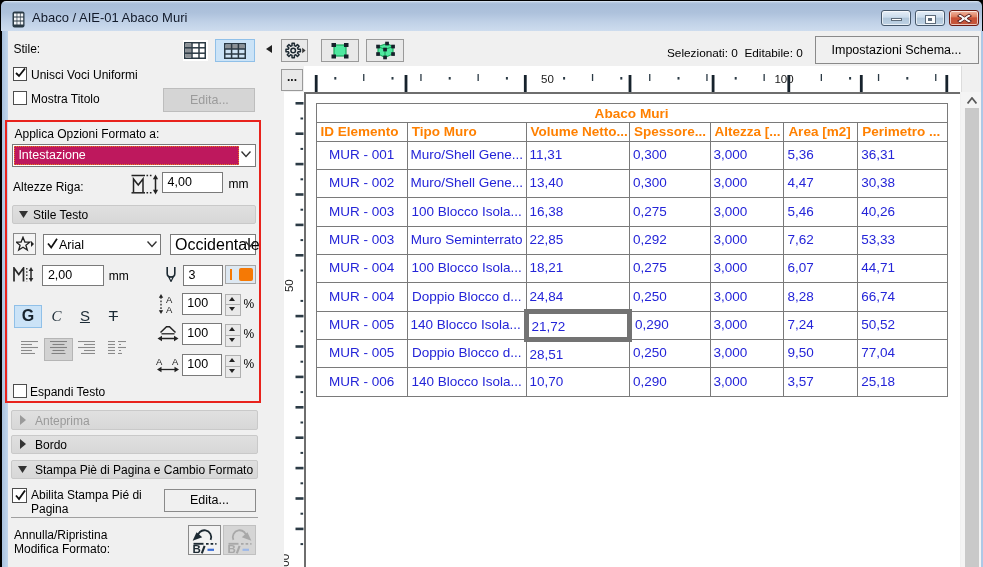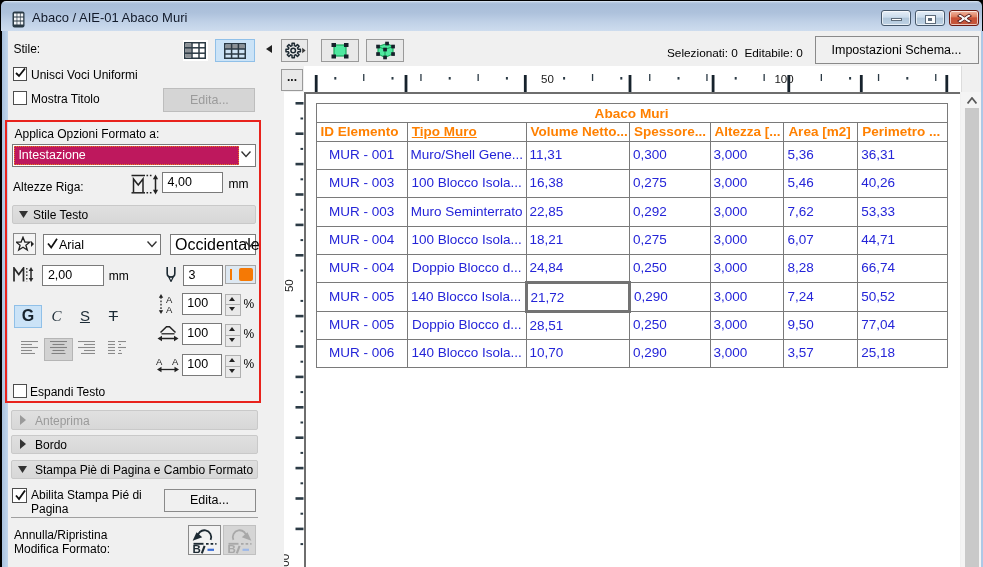--- a/index.html
+++ b/index.html
@@ -446,37 +446,46 @@
         <col style="width:73.8px">
         <col style="width:73.9px">
         <col style="width:89.3px">
       </colgroup>
   <tbody>
         <tr>
           <td colspan="7" style="border:1px solid #7a7a7a; height:19px; text-align:center; color:#ff8000; font-weight:bold; font-size:13.6px; padding:0;">Abaco Muri</td>
         </tr>
   <tr style="height:18.5px;">
           <td style="border:1px solid #7a7a7a; color:#ff8000; font-weight:bold; font-size:13.5px; padding:0 0 0 4px; white-space:nowrap; overflow:hidden;">ID Elemento</td>
-          <td style="border:1px solid #7a7a7a; color:#ff8000; font-weight:bold; font-size:13.5px; padding:0 0 0 4px; white-space:nowrap; overflow:hidden;text-decoration:underline;">Tipo Muro</td>
+          <td style="border:1px solid #7a7a7a; color:#ff8000; font-weight:bold; font-size:13.5px; padding:0 0 0 4px; white-space:nowrap; overflow:hidden;">Tipo Muro</td>
           <td style="border:1px solid #7a7a7a; color:#ff8000; font-weight:bold; font-size:13.5px; padding:0 0 0 4px; white-space:nowrap; overflow:hidden;">Volume Netto...</td>
           <td style="border:1px solid #7a7a7a; color:#ff8000; font-weight:bold; font-size:13.5px; padding:0 0 0 4px; white-space:nowrap; overflow:hidden;">Spessore...</td>
           <td style="border:1px solid #7a7a7a; color:#ff8000; font-weight:bold; font-size:13.5px; padding:0 0 0 4px; white-space:nowrap; overflow:hidden;">Altezza [...</td>
           <td style="border:1px solid #7a7a7a; color:#ff8000; font-weight:bold; font-size:13.5px; padding:0 0 0 4px; white-space:nowrap; overflow:hidden;">Area [m2]</td>
           <td style="border:1px solid #7a7a7a; color:#ff8000; font-weight:bold; font-size:13.5px; padding:0 0 0 4px; white-space:nowrap; overflow:hidden;">Perimetro ...</td>
         </tr>
   <tr style="height:28.35px;">
           <td style="border:1px solid #7a7a7a; color:#2424d8; font-size:13.5px; text-align:center; padding:6.2px 0 0 0; vertical-align:top; line-height:1; white-space:nowrap; overflow:hidden;">MUR - 001</td>
           <td style="border:1px solid #7a7a7a; color:#2424d8; font-size:13.5px; text-align:center; padding:6.2px 0 0 0; vertical-align:top; line-height:1; white-space:nowrap; overflow:hidden;">Muro/Shell Gene...</td>
           <td style="border:1px solid #7a7a7a; color:#2424d8; font-size:13.5px; text-align:left; padding:6.2px 0 0 3px; vertical-align:top; line-height:1; white-space:nowrap; overflow:hidden;">11,31</td>
           <td style="border:1px solid #7a7a7a; color:#2424d8; font-size:13.5px; text-align:left; padding:6.2px 0 0 3px; vertical-align:top; line-height:1; white-space:nowrap; overflow:hidden;">0,300</td>
           <td style="border:1px solid #7a7a7a; color:#2424d8; font-size:13.5px; text-align:left; padding:6.2px 0 0 3px; vertical-align:top; line-height:1; white-space:nowrap; overflow:hidden;">3,000</td>
           <td style="border:1px solid #7a7a7a; color:#2424d8; font-size:13.5px; text-align:left; padding:6.2px 0 0 3px; vertical-align:top; line-height:1; white-space:nowrap; overflow:hidden;">5,36</td>
           <td style="border:1px solid #7a7a7a; color:#2424d8; font-size:13.5px; text-align:left; padding:6.2px 0 0 3px; vertical-align:top; line-height:1; white-space:nowrap; overflow:hidden;">36,31</td>
         </tr>
   <tr style="height:28.35px;">
+          <td style="border:1px solid #7a7a7a; color:#2424d8; font-size:13.5px; text-align:center; padding:6.2px 0 0 0; vertical-align:top; line-height:1; white-space:nowrap; overflow:hidden;">MUR - 002</td>
+          <td style="border:1px solid #7a7a7a; color:#2424d8; font-size:13.5px; text-align:center; padding:6.2px 0 0 0; vertical-align:top; line-height:1; white-space:nowrap; overflow:hidden;">Muro/Shell Gene...</td>
+          <td style="border:1px solid #7a7a7a; color:#2424d8; font-size:13.5px; text-align:left; padding:6.2px 0 0 3px; vertical-align:top; line-height:1; white-space:nowrap; overflow:hidden;">13,40</td>
+          <td style="border:1px solid #7a7a7a; color:#2424d8; font-size:13.5px; text-align:left; padding:6.2px 0 0 3px; vertical-align:top; line-height:1; white-space:nowrap; overflow:hidden;">0,300</td>
+          <td style="border:1px solid #7a7a7a; color:#2424d8; font-size:13.5px; text-align:left; padding:6.2px 0 0 3px; vertical-align:top; line-height:1; white-space:nowrap; overflow:hidden;">3,000</td>
+          <td style="border:1px solid #7a7a7a; color:#2424d8; font-size:13.5px; text-align:left; padding:6.2px 0 0 3px; vertical-align:top; line-height:1; white-space:nowrap; overflow:hidden;">4,47</td>
+          <td style="border:1px solid #7a7a7a; color:#2424d8; font-size:13.5px; text-align:left; padding:6.2px 0 0 3px; vertical-align:top; line-height:1; white-space:nowrap; overflow:hidden;">30,38</td>
+        </tr>
+  <tr style="height:28.35px;">
           <td style="border:1px solid #7a7a7a; color:#2424d8; font-size:13.5px; text-align:center; padding:6.2px 0 0 0; vertical-align:top; line-height:1; white-space:nowrap; overflow:hidden;">MUR - 003</td>
           <td style="border:1px solid #7a7a7a; color:#2424d8; font-size:13.5px; text-align:center; padding:6.2px 0 0 0; vertical-align:top; line-height:1; white-space:nowrap; overflow:hidden;">100 Blocco Isola...</td>
           <td style="border:1px solid #7a7a7a; color:#2424d8; font-size:13.5px; text-align:left; padding:6.2px 0 0 3px; vertical-align:top; line-height:1; white-space:nowrap; overflow:hidden;">16,38</td>
           <td style="border:1px solid #7a7a7a; color:#2424d8; font-size:13.5px; text-align:left; padding:6.2px 0 0 3px; vertical-align:top; line-height:1; white-space:nowrap; overflow:hidden;">0,275</td>
           <td style="border:1px solid #7a7a7a; color:#2424d8; font-size:13.5px; text-align:left; padding:6.2px 0 0 3px; vertical-align:top; line-height:1; white-space:nowrap; overflow:hidden;">3,000</td>
           <td style="border:1px solid #7a7a7a; color:#2424d8; font-size:13.5px; text-align:left; padding:6.2px 0 0 3px; vertical-align:top; line-height:1; white-space:nowrap; overflow:hidden;">5,46</td>
           <td style="border:1px solid #7a7a7a; color:#2424d8; font-size:13.5px; text-align:left; padding:6.2px 0 0 3px; vertical-align:top; line-height:1; white-space:nowrap; overflow:hidden;">40,26</td>
         </tr>
   <tr style="height:28.35px;">
           <td style="border:1px solid #7a7a7a; color:#2424d8; font-size:13.5px; text-align:center; padding:6.2px 0 0 0; vertical-align:top; line-height:1; white-space:nowrap; overflow:hidden;">MUR - 003</td>
@@ -501,21 +510,21 @@
           <td style="border:1px solid #7a7a7a; color:#2424d8; font-size:13.5px; text-align:center; padding:6.2px 0 0 0; vertical-align:top; line-height:1; white-space:nowrap; overflow:hidden;">Doppio Blocco d...</td>
           <td style="border:1px solid #7a7a7a; color:#2424d8; font-size:13.5px; text-align:left; padding:6.2px 0 0 3px; vertical-align:top; line-height:1; white-space:nowrap; overflow:hidden;">24,84</td>
           <td style="border:1px solid #7a7a7a; color:#2424d8; font-size:13.5px; text-align:left; padding:6.2px 0 0 3px; vertical-align:top; line-height:1; white-space:nowrap; overflow:hidden;">0,250</td>
           <td style="border:1px solid #7a7a7a; color:#2424d8; font-size:13.5px; text-align:left; padding:6.2px 0 0 3px; vertical-align:top; line-height:1; white-space:nowrap; overflow:hidden;">3,000</td>
           <td style="border:1px solid #7a7a7a; color:#2424d8; font-size:13.5px; text-align:left; padding:6.2px 0 0 3px; vertical-align:top; line-height:1; white-space:nowrap; overflow:hidden;">8,28</td>
           <td style="border:1px solid #7a7a7a; color:#2424d8; font-size:13.5px; text-align:left; padding:6.2px 0 0 3px; vertical-align:top; line-height:1; white-space:nowrap; overflow:hidden;">66,74</td>
         </tr>
   <tr style="height:28.35px;">
           <td style="border:1px solid #7a7a7a; color:#2424d8; font-size:13.5px; text-align:center; padding:6.2px 0 0 0; vertical-align:top; line-height:1; white-space:nowrap; overflow:hidden;">MUR - 005</td>
           <td style="border:1px solid #7a7a7a; color:#2424d8; font-size:13.5px; text-align:center; padding:6.2px 0 0 0; vertical-align:top; line-height:1; white-space:nowrap; overflow:hidden;">140 Blocco Isola...</td>
-          <td style="border:3px solid #737373; color:#2424d8; font-size:13.5px; text-align:left; padding:6.2px 0 0 3px; vertical-align:top; line-height:1; white-space:nowrap; overflow:hidden;">21,72</td>
+          <td style="border:5px solid #737373; color:#2424d8; font-size:13.5px; text-align:left; padding:6.2px 0 0 3px; vertical-align:top; line-height:1; white-space:nowrap; overflow:hidden;">21,72</td>
           <td style="border:1px solid #7a7a7a; color:#2424d8; font-size:13.5px; text-align:left; padding:6.2px 0 0 3px; vertical-align:top; line-height:1; white-space:nowrap; overflow:hidden;">0,290</td>
           <td style="border:1px solid #7a7a7a; color:#2424d8; font-size:13.5px; text-align:left; padding:6.2px 0 0 3px; vertical-align:top; line-height:1; white-space:nowrap; overflow:hidden;">3,000</td>
           <td style="border:1px solid #7a7a7a; color:#2424d8; font-size:13.5px; text-align:left; padding:6.2px 0 0 3px; vertical-align:top; line-height:1; white-space:nowrap; overflow:hidden;">7,24</td>
           <td style="border:1px solid #7a7a7a; color:#2424d8; font-size:13.5px; text-align:left; padding:6.2px 0 0 3px; vertical-align:top; line-height:1; white-space:nowrap; overflow:hidden;">50,52</td>
         </tr>
   <tr style="height:28.35px;">
           <td style="border:1px solid #7a7a7a; color:#2424d8; font-size:13.5px; text-align:center; padding:6.2px 0 0 0; vertical-align:top; line-height:1; white-space:nowrap; overflow:hidden;">MUR - 005</td>
           <td style="border:1px solid #7a7a7a; color:#2424d8; font-size:13.5px; text-align:center; padding:6.2px 0 0 0; vertical-align:top; line-height:1; white-space:nowrap; overflow:hidden;">Doppio Blocco d...</td>
           <td style="border:1px solid #7a7a7a; color:#2424d8; font-size:13.5px; text-align:left; padding:6.2px 0 0 3px; vertical-align:top; line-height:1; white-space:nowrap; overflow:hidden;">28,51</td>
           <td style="border:1px solid #7a7a7a; color:#2424d8; font-size:13.5px; text-align:left; padding:6.2px 0 0 3px; vertical-align:top; line-height:1; white-space:nowrap; overflow:hidden;">0,250</td>

